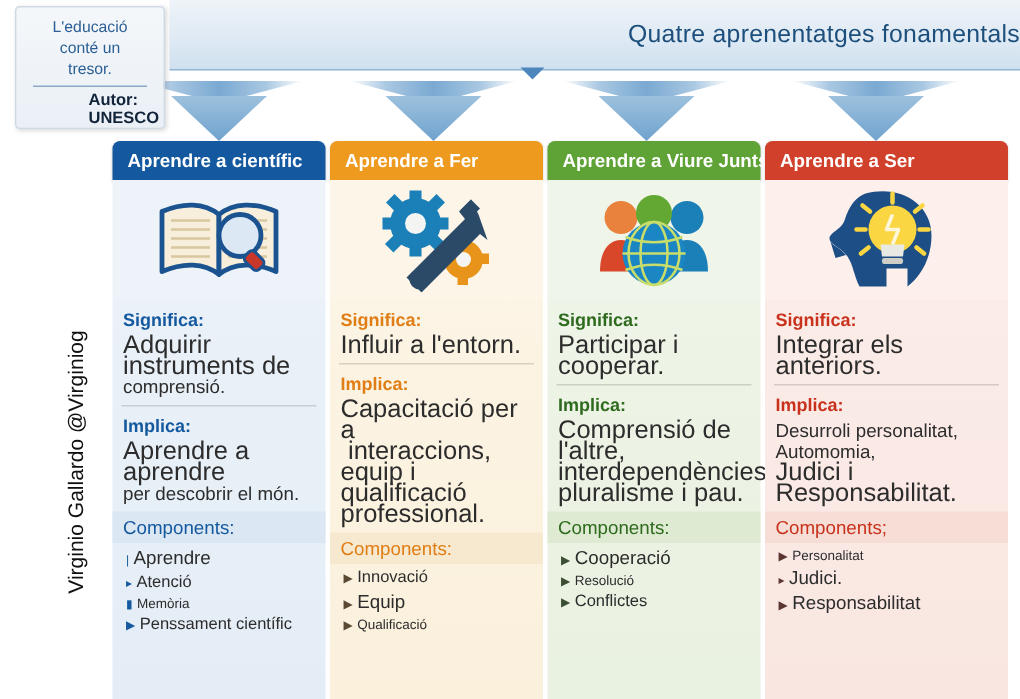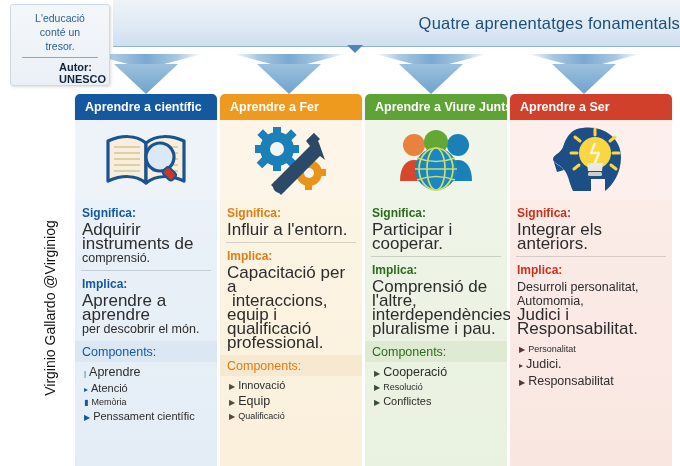--- a/index.html
+++ b/index.html
@@ -376,20 +376,21 @@
         </div>
         <div class="divider"></div>
         <div class="sect">
           <div class="sect-title">Implica:</div>
           <div class="sect-text">
             <div class="big">Desurroli personalitat,</div>
             <div class="big">Automomia,</div>
             <div class="mid">Judici i Responsabilitat.</div>
           </div>
         </div>
+        <div class="comp-head">Components;</div>
         <div class="comp-list">
           <div class="comp-item">
             <span class="bullet">▶</span>
             <span class="ci-sm">Personalitat</span>
           </div>
           <div class="comp-item">
             <span class="bullet">▸</span>
             <span class="ci-lg">Judici.</span>
           </div>
           <div class="comp-item">

